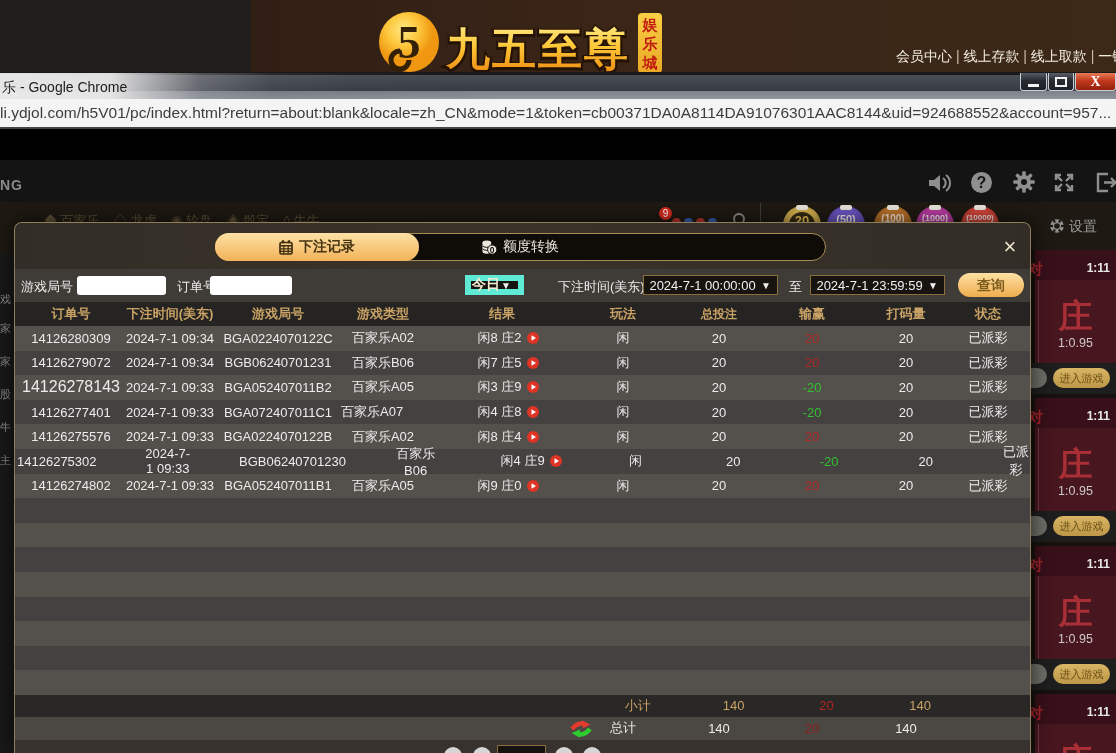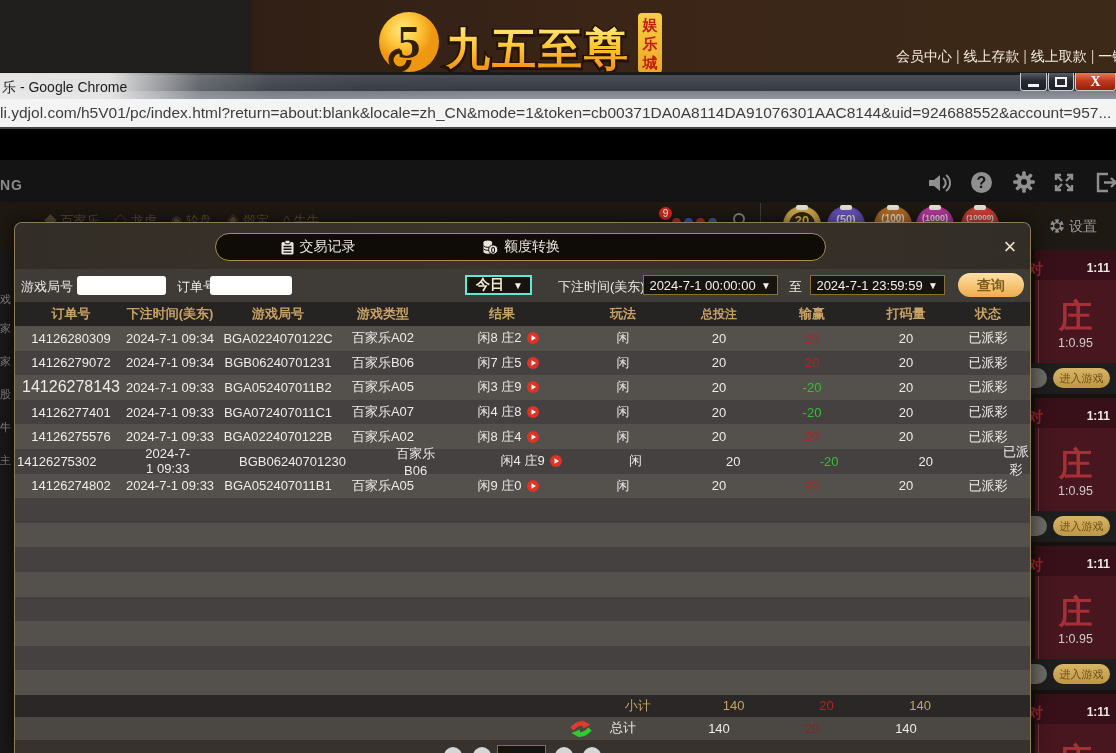--- a/index.html
+++ b/index.html
@@ -194,48 +194,51 @@
         <div style="position:absolute;left:0;top:14px;width:81px;text-align:center;color:#a92f36;font-size:34px;font-weight:bold;">庄</div>
       </div>
     </div>
   </div>
 
 <div class="abs" id="modal" style="left:14px;top:222px;width:1017px;height:531px;background:#353028;border:1px solid rgba(160,140,100,0.85);border-bottom:none;border-radius:8px 8px 0 0;overflow:hidden;box-shadow:0 0 20px rgba(0,0,0,0.7);">
 
   <div class="abs" style="left:0;top:0;width:1016px;height:46px;background:linear-gradient(to right,#322d26,#3a332a 45%,#322d26);"></div>
 
   <div class="abs" style="left:200px;top:10px;width:611px;height:28px;border:1px solid #a98d52;border-radius:14px;background:#0f0c08;display:flex;">
-    <div style="width:204px;height:26px;color:#ece7dc;font-size:14px;display:flex;align-items:center;justify-content:center;">
-      <svg width="13" height="15" viewBox="0 0 13 15" style="margin-right:6px;">
-          <rect x="0.5" y="2" width="12" height="12.5" rx="1.5" fill="#ece7dc"></rect>
-          <rect x="4" y="0.2" width="5" height="3.6" rx="1" fill="#ece7dc" stroke="#14100d" stroke-width="1"></rect>
-          <line x1="2.5" y1="6.5" x2="10.5" y2="6.5" stroke="#14100d" stroke-width="1.4"></line>
-          <line x1="2.5" y1="9.3" x2="10.5" y2="9.3" stroke="#14100d" stroke-width="1.4"></line>
-          <line x1="2.5" y1="12.1" x2="10.5" y2="12.1" stroke="#14100d" stroke-width="1.4"></line>
+    <div style="width:204px;height:28px;margin:-1px 0 0 -1px;border-radius:14px;background:linear-gradient(#fde2a6,#f2b258);color:#453312;font-size:14px;font-weight:bold;display:flex;align-items:center;justify-content:center;">
+      <svg width="14" height="15" viewBox="0 0 14 15" style="margin-right:6px;">
+          <rect x="1" y="2.5" width="12" height="11.5" rx="1.5" fill="none" stroke="#3d2d10" stroke-width="1.7"></rect>
+          <rect x="2.8" y="0.3" width="2.4" height="3" fill="#3d2d10"></rect>
+          <rect x="8.8" y="0.3" width="2.4" height="3" fill="#3d2d10"></rect>
+          <line x1="1" y1="5.8" x2="13" y2="5.8" stroke="#3d2d10" stroke-width="1.5"></line>
+          <line x1="1" y1="8.8" x2="13" y2="8.8" stroke="#3d2d10" stroke-width="1.2"></line>
+          <line x1="1" y1="11.3" x2="13" y2="11.3" stroke="#3d2d10" stroke-width="1.2"></line>
+          <line x1="4.8" y1="6" x2="4.8" y2="14" stroke="#3d2d10" stroke-width="1.2"></line>
+          <line x1="9.2" y1="6" x2="9.2" y2="14" stroke="#3d2d10" stroke-width="1.2"></line>
         </svg>
-      交易记录</div>
+      下注记录</div>
     <div style="width:203px;height:26px;color:#ece7dc;font-size:14px;display:flex;align-items:center;justify-content:center;">
       <svg width="15" height="15" viewBox="0 0 15 15" style="margin-right:6px;">
           <ellipse cx="4.8" cy="2.6" rx="4.3" ry="2.1" fill="#ece7dc"></ellipse>
           <path d="M0.5 2.6 v9 a4.3 2.1 0 0 0 8.6 0 v-9" fill="#ece7dc"></path>
           <path d="M0.8 6 a4.3 2.1 0 0 0 8 0 M0.8 9 a4.3 2.1 0 0 0 8 0" stroke="#14100d" stroke-width="1" fill="none"></path>
           <circle cx="10.2" cy="9.6" r="4.6" fill="#ece7dc" stroke="#14100d" stroke-width="1"></circle>
           <text x="10.2" y="12.6" font-size="8.5" font-weight="bold" text-anchor="middle" fill="#14100d" font-family="Liberation Sans">0</text>
         </svg>
       额度转换</div>
   </div>
 
   <div class="abs" style="left:984px;top:14px;width:22px;height:22px;color:#ece2cc;font-size:22px;line-height:20px;text-align:center;">×</div>
 
   <div class="abs" style="left:0;top:46px;width:1016px;height:33px;background:#3f3b36;">
     <div style="position:absolute;left:6px;top:9px;color:#ececec;font-size:13px;">游戏局号</div>
     <div style="position:absolute;left:62px;top:7px;width:89px;height:19px;background:#fff;border-radius:3px;"></div>
     <div style="position:absolute;left:162px;top:9px;color:#ececec;font-size:13px;">订单号</div>
     <div style="position:absolute;left:195px;top:7px;width:82px;height:19px;background:#fff;border-radius:3px;"></div>
-    <div style="position:absolute;left:450px;top:6px;width:67px;height:20px;background:#17130e;border:2px solid #5eead4;display:flex;align-items:center;">
+    <div style="position:absolute;left:450px;top:6px;width:59px;height:20px;background:#17130e;border:6px solid #5eead4;display:flex;align-items:center;">
       <span style="flex:1;text-align:center;color:#f3ead2;font-size:14px;font-weight:bold;">今日</span>
       <span style="color:#f0f0f0;font-size:10px;margin-right:7px;">▼</span>
       </div>
     <div style="position:absolute;left:543px;top:9px;color:#ececec;font-size:13px;">下注时间(美东)</div>
     <div style="position:absolute;left:628px;top:6px;width:135px;height:20px;background:#17130e;border:1px solid #8a6f3c;display:flex;align-items:center;">
       <span style="flex:1;text-align:center;color:#f0f0f0;font-size:13px;">2024-7-1 00:00:00</span>
       <span style="color:#f0f0f0;font-size:10px;margin-right:6px;">▼</span>
       </div>
     <div style="position:absolute;left:774px;top:9px;color:#ececec;font-size:13px;">至</div>
     <div style="position:absolute;left:795px;top:6px;width:135px;height:20px;background:#17130e;border:1px solid #8a6f3c;display:flex;align-items:center;">
@@ -297,21 +300,21 @@
         <div style="width:88px;text-align:center;font-size:13px;color:#ececec;">闲</div>
         <div style="width:104px;text-align:center;font-size:13px;color:#ececec;">20</div>
         <div style="width:82px;text-align:center;font-size:13px;color:#32c032;">-20</div>
         <div style="width:106px;text-align:center;font-size:13px;color:#ececec;">20</div>
         <div style="width:58px;text-align:center;font-size:13px;color:#ececec;">已派彩</div>
       </div>
       <div style="display:flex;align-items:center;height:24.6px;background:#444140;padding-left:2px;">
         <div style="width:108px;text-align:center;font-size:13px;color:#ececec;">14126277401</div>
         <div style="width:90px;text-align:center;font-size:13px;color:#ececec;">2024-7-1 09:33</div>
         <div style="width:126px;text-align:center;font-size:13px;color:#ececec;">BGA072407011C1</div>
-        <div style="width:84px;text-align:center;font-size:13px;color:#ececec;">百家乐A07</div>
+        <div style="width:84px;font-size:13px;color:#ececec;">百家乐A07</div>
         <div style="width:154px;text-align:center;font-size:13px;color:#ececec;"><span style="margin-left:12px">闲4 庄8<span style="display:inline-block;vertical-align:-2px;margin-left:5px;width:12px;height:12px;border-radius:50%;background:#dd3426;"><svg width="12" height="12" viewBox="0 0 12 12">
                 <path d="M4.5 3.2 L9 6 L4.5 8.8 z" fill="#fff"></path>
               </svg></span></span></div>
         <div style="width:88px;text-align:center;font-size:13px;color:#ececec;">闲</div>
         <div style="width:104px;text-align:center;font-size:13px;color:#ececec;">20</div>
         <div style="width:82px;text-align:center;font-size:13px;color:#32c032;">-20</div>
         <div style="width:106px;text-align:center;font-size:13px;color:#ececec;">20</div>
         <div style="width:58px;text-align:center;font-size:13px;color:#ececec;">已派彩</div>
       </div>
       <div style="display:flex;align-items:center;height:24.6px;background:#54504b;padding-left:2px;">

